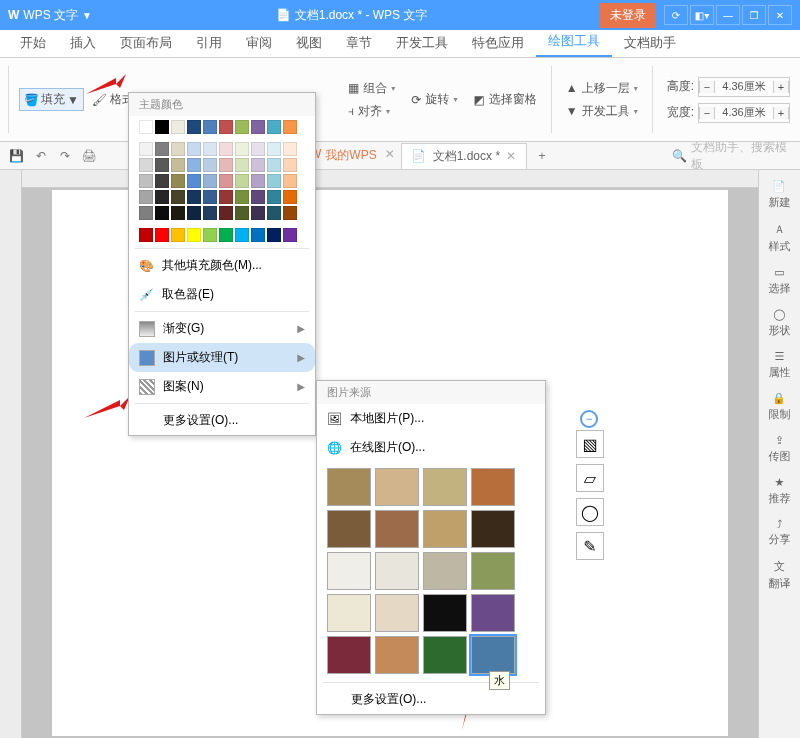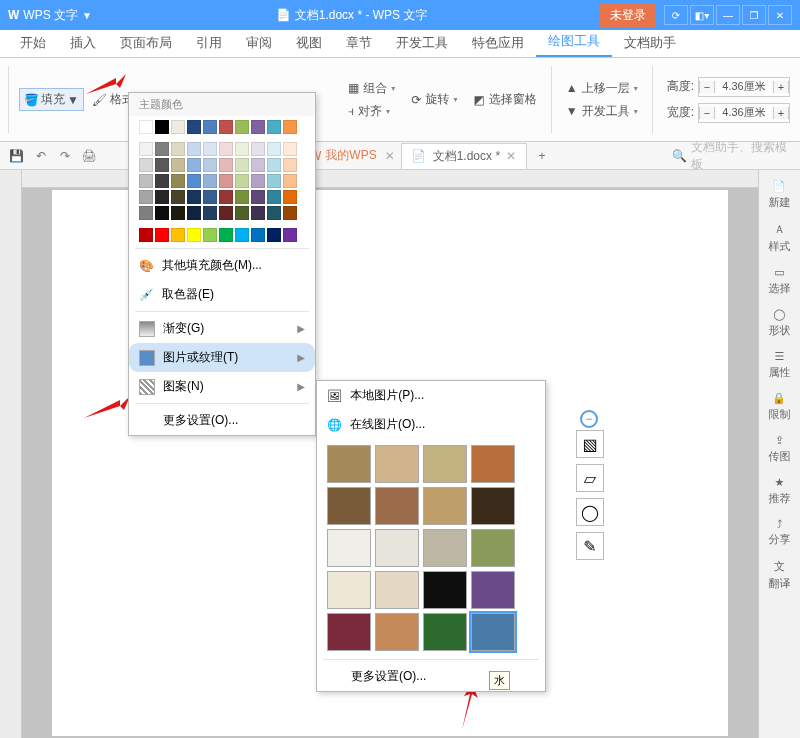--- a/index.html
+++ b/index.html
@@ -25,21 +25,21 @@
 .ribbon-item .dd { font-size: 8px; color: #888; }
 .shape-preview { width: 46px; height: 38px; background: #f2b40b; border-radius: 6px; display: flex; align-items: center; justify-content: center; color: #fff; font-size: 11px; border: 1px solid #d6a00a; }
 .fill-row { display: flex; align-items: center; gap: 4px; position: relative; }
 .fill-btn { display: flex; align-items: center; gap: 2px; padding: 2px 4px; background: #e8f1fb; border: 1px solid #9cc1e8; }
 .fmt-btn { display: flex; align-items: center; gap: 3px; padding: 2px 4px; }
 .num-input { display: flex; align-items: center; border: 1px solid #ccc; height: 20px; font-size: 11px; }
 .num-input .minus, .num-input .plus { width: 16px; text-align: center; border-left: 1px solid #ccc; border-right: 1px solid #ccc; background: #f7f7f7; }
 .num-input .val { width: 58px; text-align: center; }
 
 .doc-tabs { height: 28px; background: #f7f7f7; border-bottom: 1px solid #d0d0d0; display: flex; align-items: center; padding: 0 8px; font-size: 12px; color: #666; gap: 6px; }
-.doc-tabs .wps-label { color: #e37b4c; display: flex; align-items: center; gap: 4px; }
+.doc-tabs .wps-label { color: #e37b4c; display: flex; align-items: flex-start; gap: 4px; }
 .doc-tabs .dtab { padding: 4px 10px; background: #fff; border: 1px solid #d0d0d0; border-bottom: none; display: flex; align-items: center; gap: 6px; }
 .doc-tabs .search { margin-left: auto; color: #999; width: 120px; display:flex; align-items:center; gap:4px;}
 .doc-tabs .mini { width: 18px; height: 18px; display:flex; align-items:center; justify-content:center; color:#777; }
 
 .workspace { position: absolute; top: 170px; left: 0; right: 0; bottom: 0; display: flex; }
 .vruler { width: 22px; background: #ececec; border-right: 1px solid #ccc; position: relative; }
 .hruler { height: 18px; background: #ececec; border-bottom: 1px solid #ccc; position: relative; }
 .canvas-wrap { flex: 1; display: flex; flex-direction: column; background: #c4c4c4; }
 .canvas { flex: 1; background: #fff; margin: 2px 30px; position: relative; }
 
@@ -360,20 +360,21 @@
       <span>图案(N)</span>
       <span class="arr">▶</span>
     </div>
   <div class="hr"></div>
   <div class="row">
       <span style="margin-left:24px">更多设置(O)...</span>
     </div>
 </div>
 
 <div class="tex-menu">
+  <div class="lbl">图片来源</div>
   <div class="row">
       <span>🖼</span>
       <span>本地图片(P)...</span>
     </div>
   <div class="row">
       <span>🌐</span>
       <span>在线图片(O)...</span>
     </div>
   <div class="tex-grid" id="tex-grid">
       <div class="tex" style="background: rgb(165, 138, 90);"></div>

